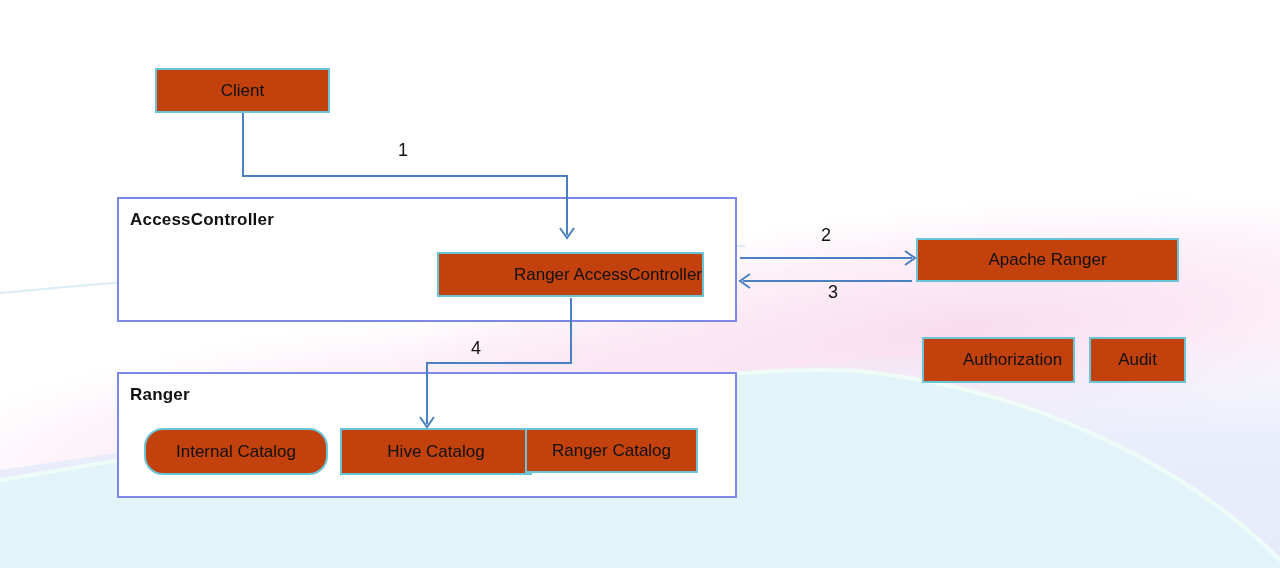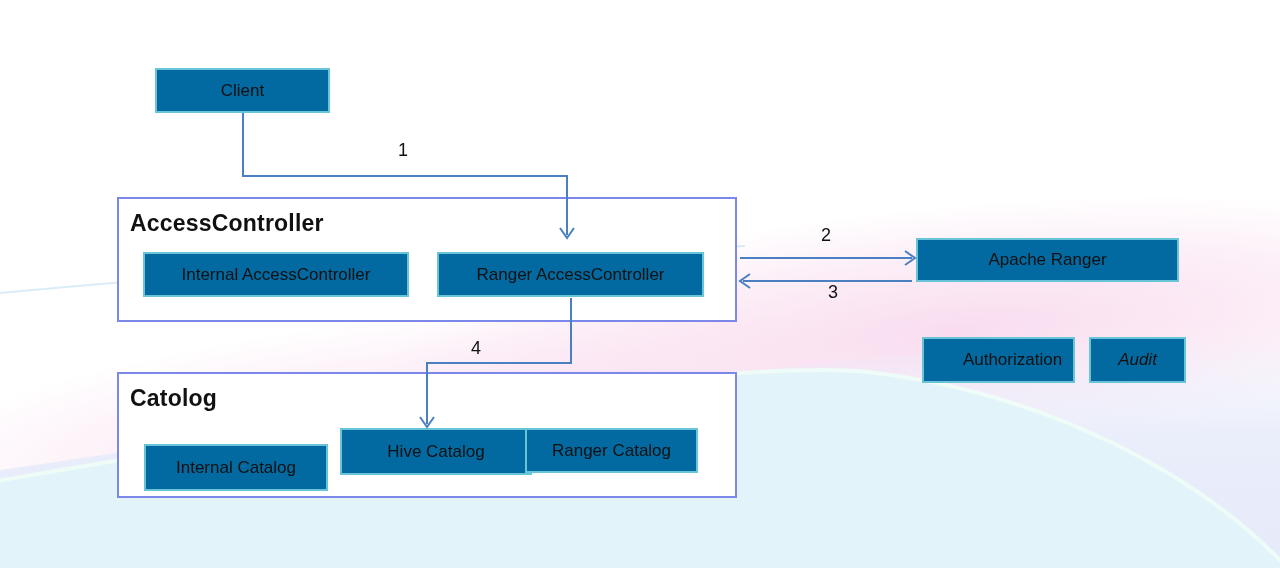--- a/index.html
+++ b/index.html
@@ -31,46 +31,46 @@
     position: absolute;
     background: #ffffff;
     border: 2px solid #7b87e9;
     z-index: 1;
   }
   #ac-container   { left: 117px; top: 197px; width: 620px; height: 125px; }
   #cat-container  { left: 117px; top: 372px; width: 620px; height: 126px; }
   .container-title {
     position: absolute;
     left: 11px; top: 11px;
-    font-size: 23px;
+    font-size: 17px;
     font-weight: bold;
     color: #111111;
     letter-spacing: 0.2px;
   }
 
   
   .node {
     position: absolute;
-    background: #0369a1;
+    background: #c2410c;
     border: 2px solid #68c4d6;
     display: flex;
     align-items: center;
     justify-content: center;
     font-size: 17px;
     color: #111111;
     z-index: 2;
     white-space: nowrap;
   }
   #client-box          { left: 155px; top: 68px;  width: 175px; height: 45px; }
   #internal-ac-box     { left: 143px; top: 252px; width: 266px; height: 45px; }
-  #ranger-ac-box       { left: 437px; top: 252px; width: 267px; height: 45px; }
+  #ranger-ac-box       { left: 437px; top: 252px; width: 267px; height: 45px; justify-content: flex-end; }
   #apache-ranger-box   { left: 872px; top: 238px; width: 263px; height: 44px; margin-left: 44px; }
   #authorization-box   { left: 922px; top: 337px; width: 153px; height: 46px; padding-left: 28px; }
-  #audit-box           { left: 1089px; top: 337px; width: 97px;  height: 46px; font-style: italic; }
-  #internal-cat-box    { left: 144px; top: 444px; width: 184px; height: 47px; }
+  #audit-box           { left: 1089px; top: 337px; width: 97px;  height: 46px; }
+  #internal-cat-box    { left: 144px; top: 428px; width: 184px; height: 47px; border-radius: 19px; }
   #hive-cat-box        { left: 340px; top: 428px; width: 192px; height: 47px; }
   #iceberg-cat-box     { left: 525px; top: 428px; width: 173px; height: 45px; }
 
   
   .arrow-num {
     position: absolute;
     font-size: 18px;
     color: #111111;
     z-index: 4;
     width: 24px;
@@ -104,30 +104,27 @@
     <ellipse cx="380" cy="425" rx="520" ry="105" fill="url(#pinkG)" transform="rotate(-7 380 425)" opacity="0.7"></ellipse>
     <path d="M 0 470 C 380 415 820 350 1280 330 L 1280 568 L 0 568 Z" fill="url(#lavG)"></path>
     <path d="M -20 484 C 340 422 720 358 868 372 C 1040 392 1205 472 1300 582 L 1300 600 L -20 600 Z" fill="#e2f4fa" stroke="#effdf8" stroke-width="4" opacity="0.95"></path>
   </svg>
 
   <div id="ac-container" class="container-box">
     <div class="container-title">AccessController</div>
   </div>
 
   <div id="cat-container" class="container-box">
-    <div class="container-title">Catolog</div>
+    <div class="container-title">Ranger</div>
   </div>
 
   <div id="client-box" class="node">
     <span>Client</span>
   </div>
 
-  <div id="internal-ac-box" class="node">
-    <span>Internal AccessController</span>
-  </div>
 
   <div id="ranger-ac-box" class="node">
     <span>Ranger AccessController</span>
   </div>
 
   <div id="apache-ranger-box" class="node">
     <span>Apache Ranger</span>
   </div>
 
   <div id="authorization-box" class="node">

